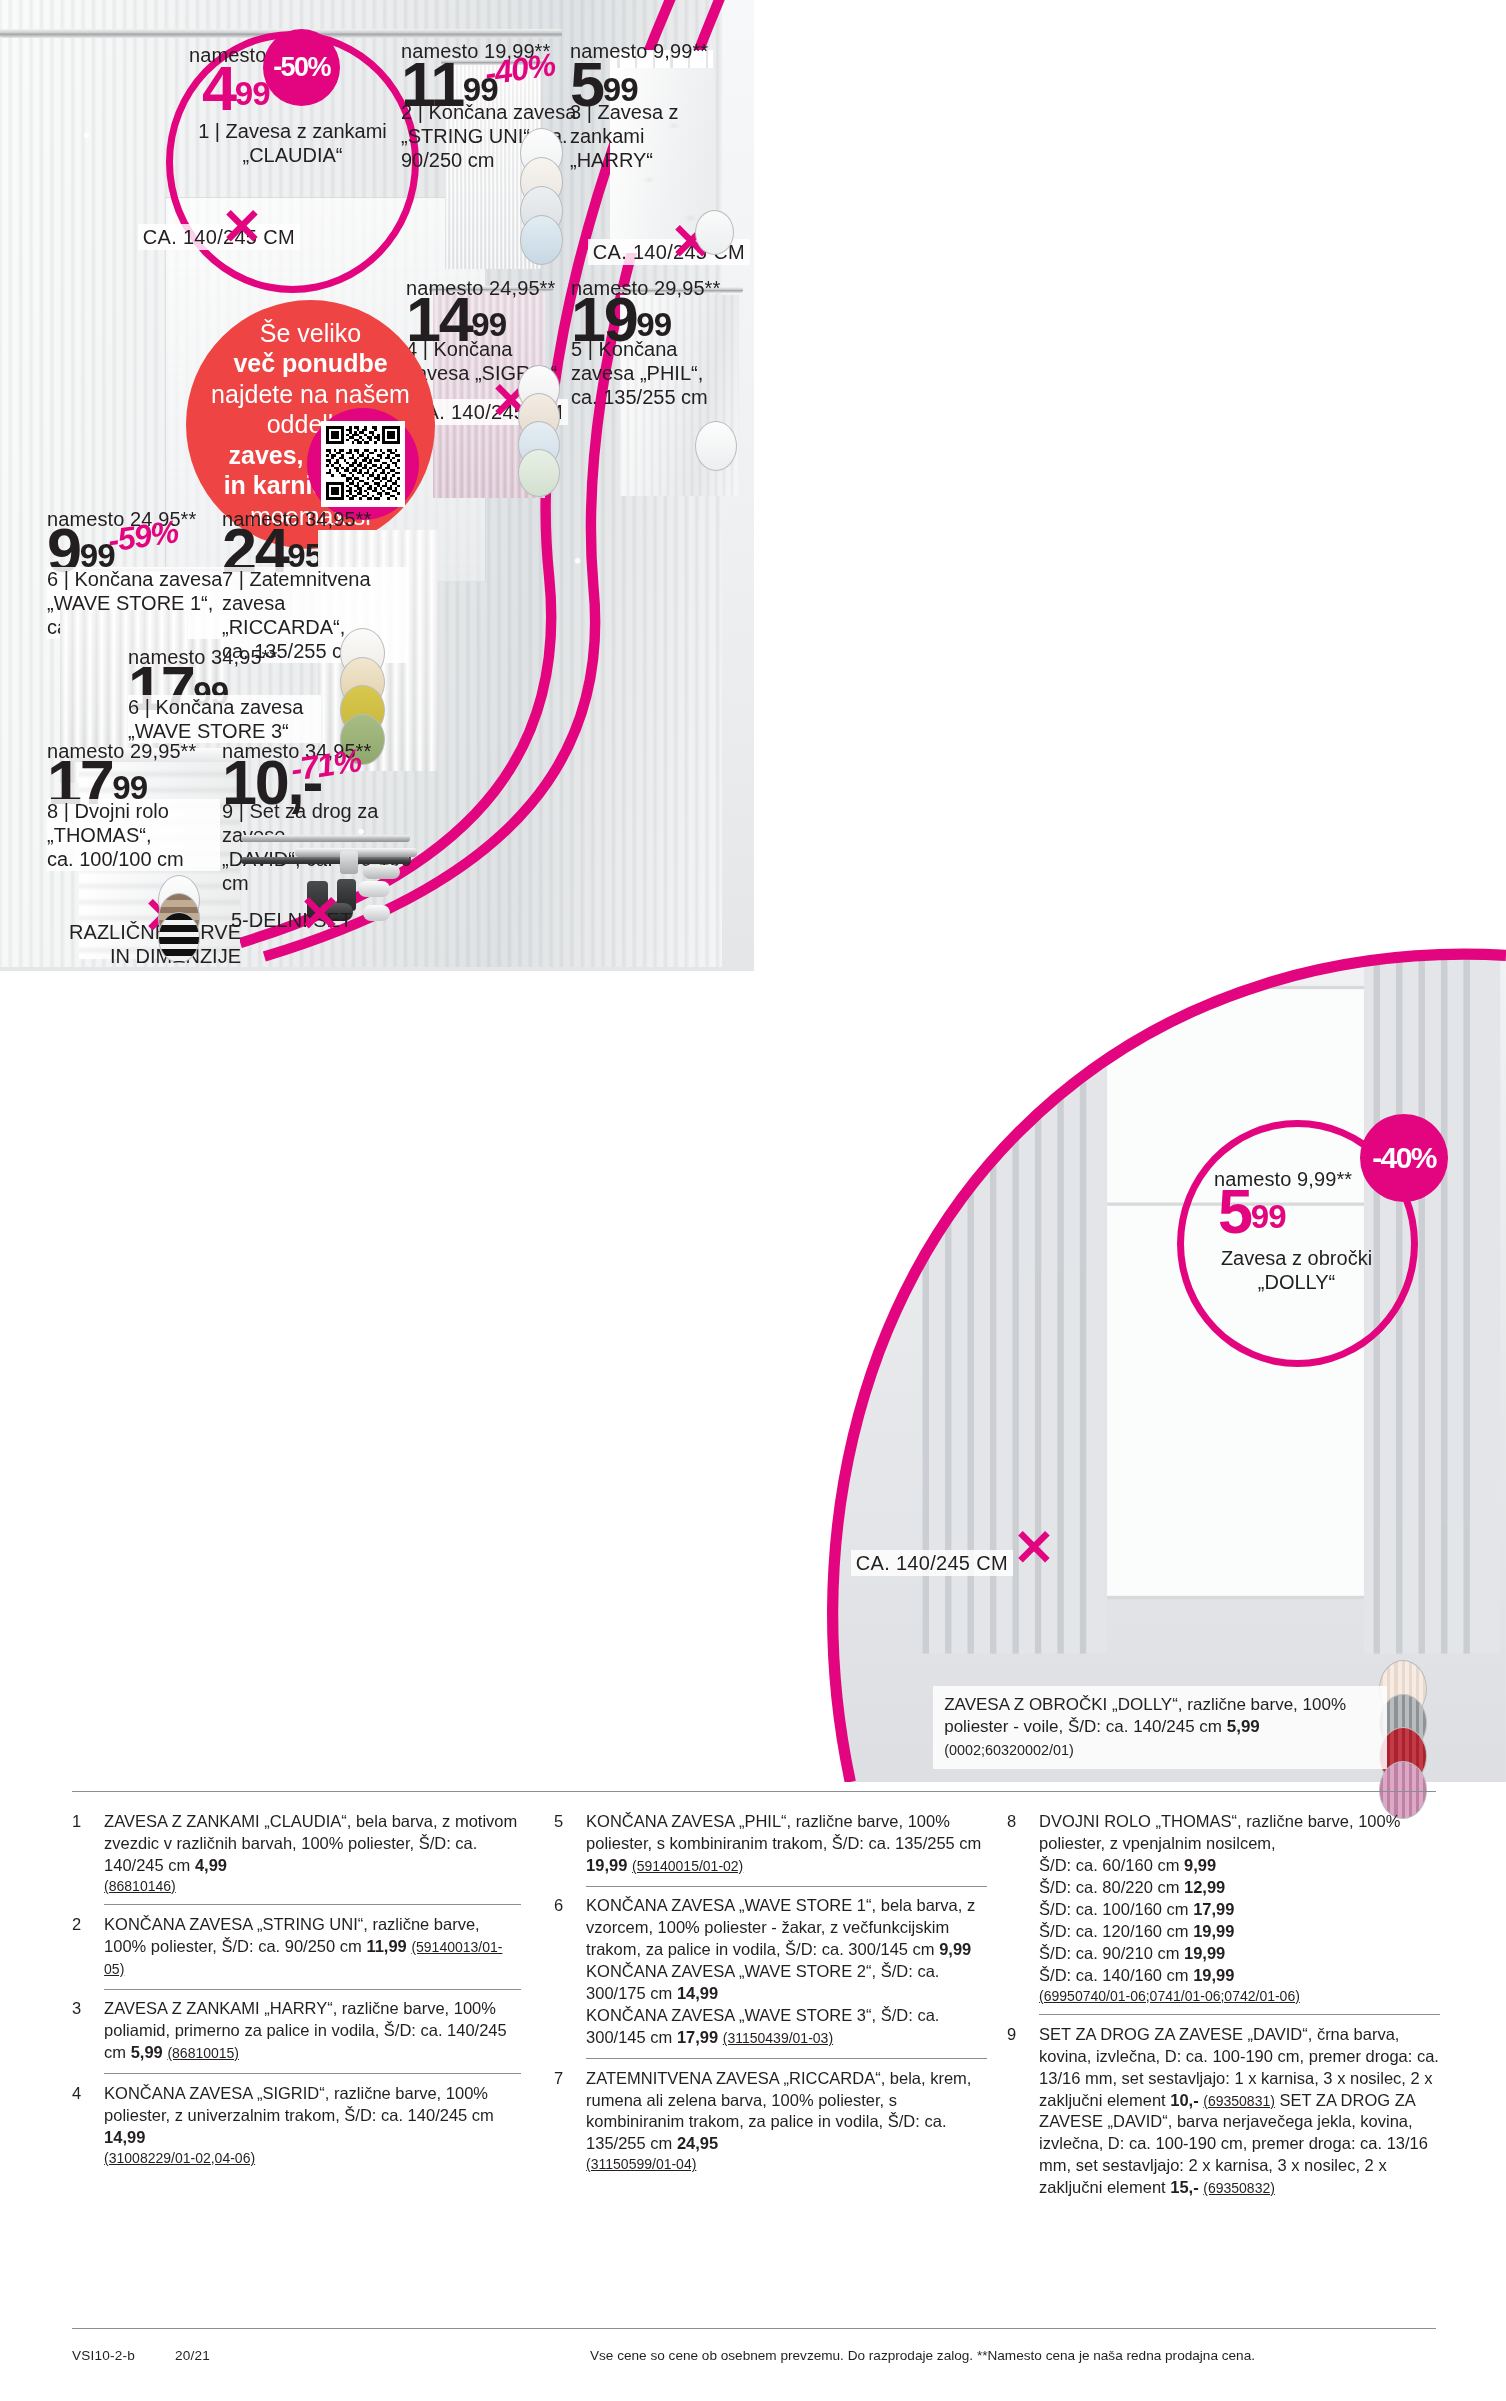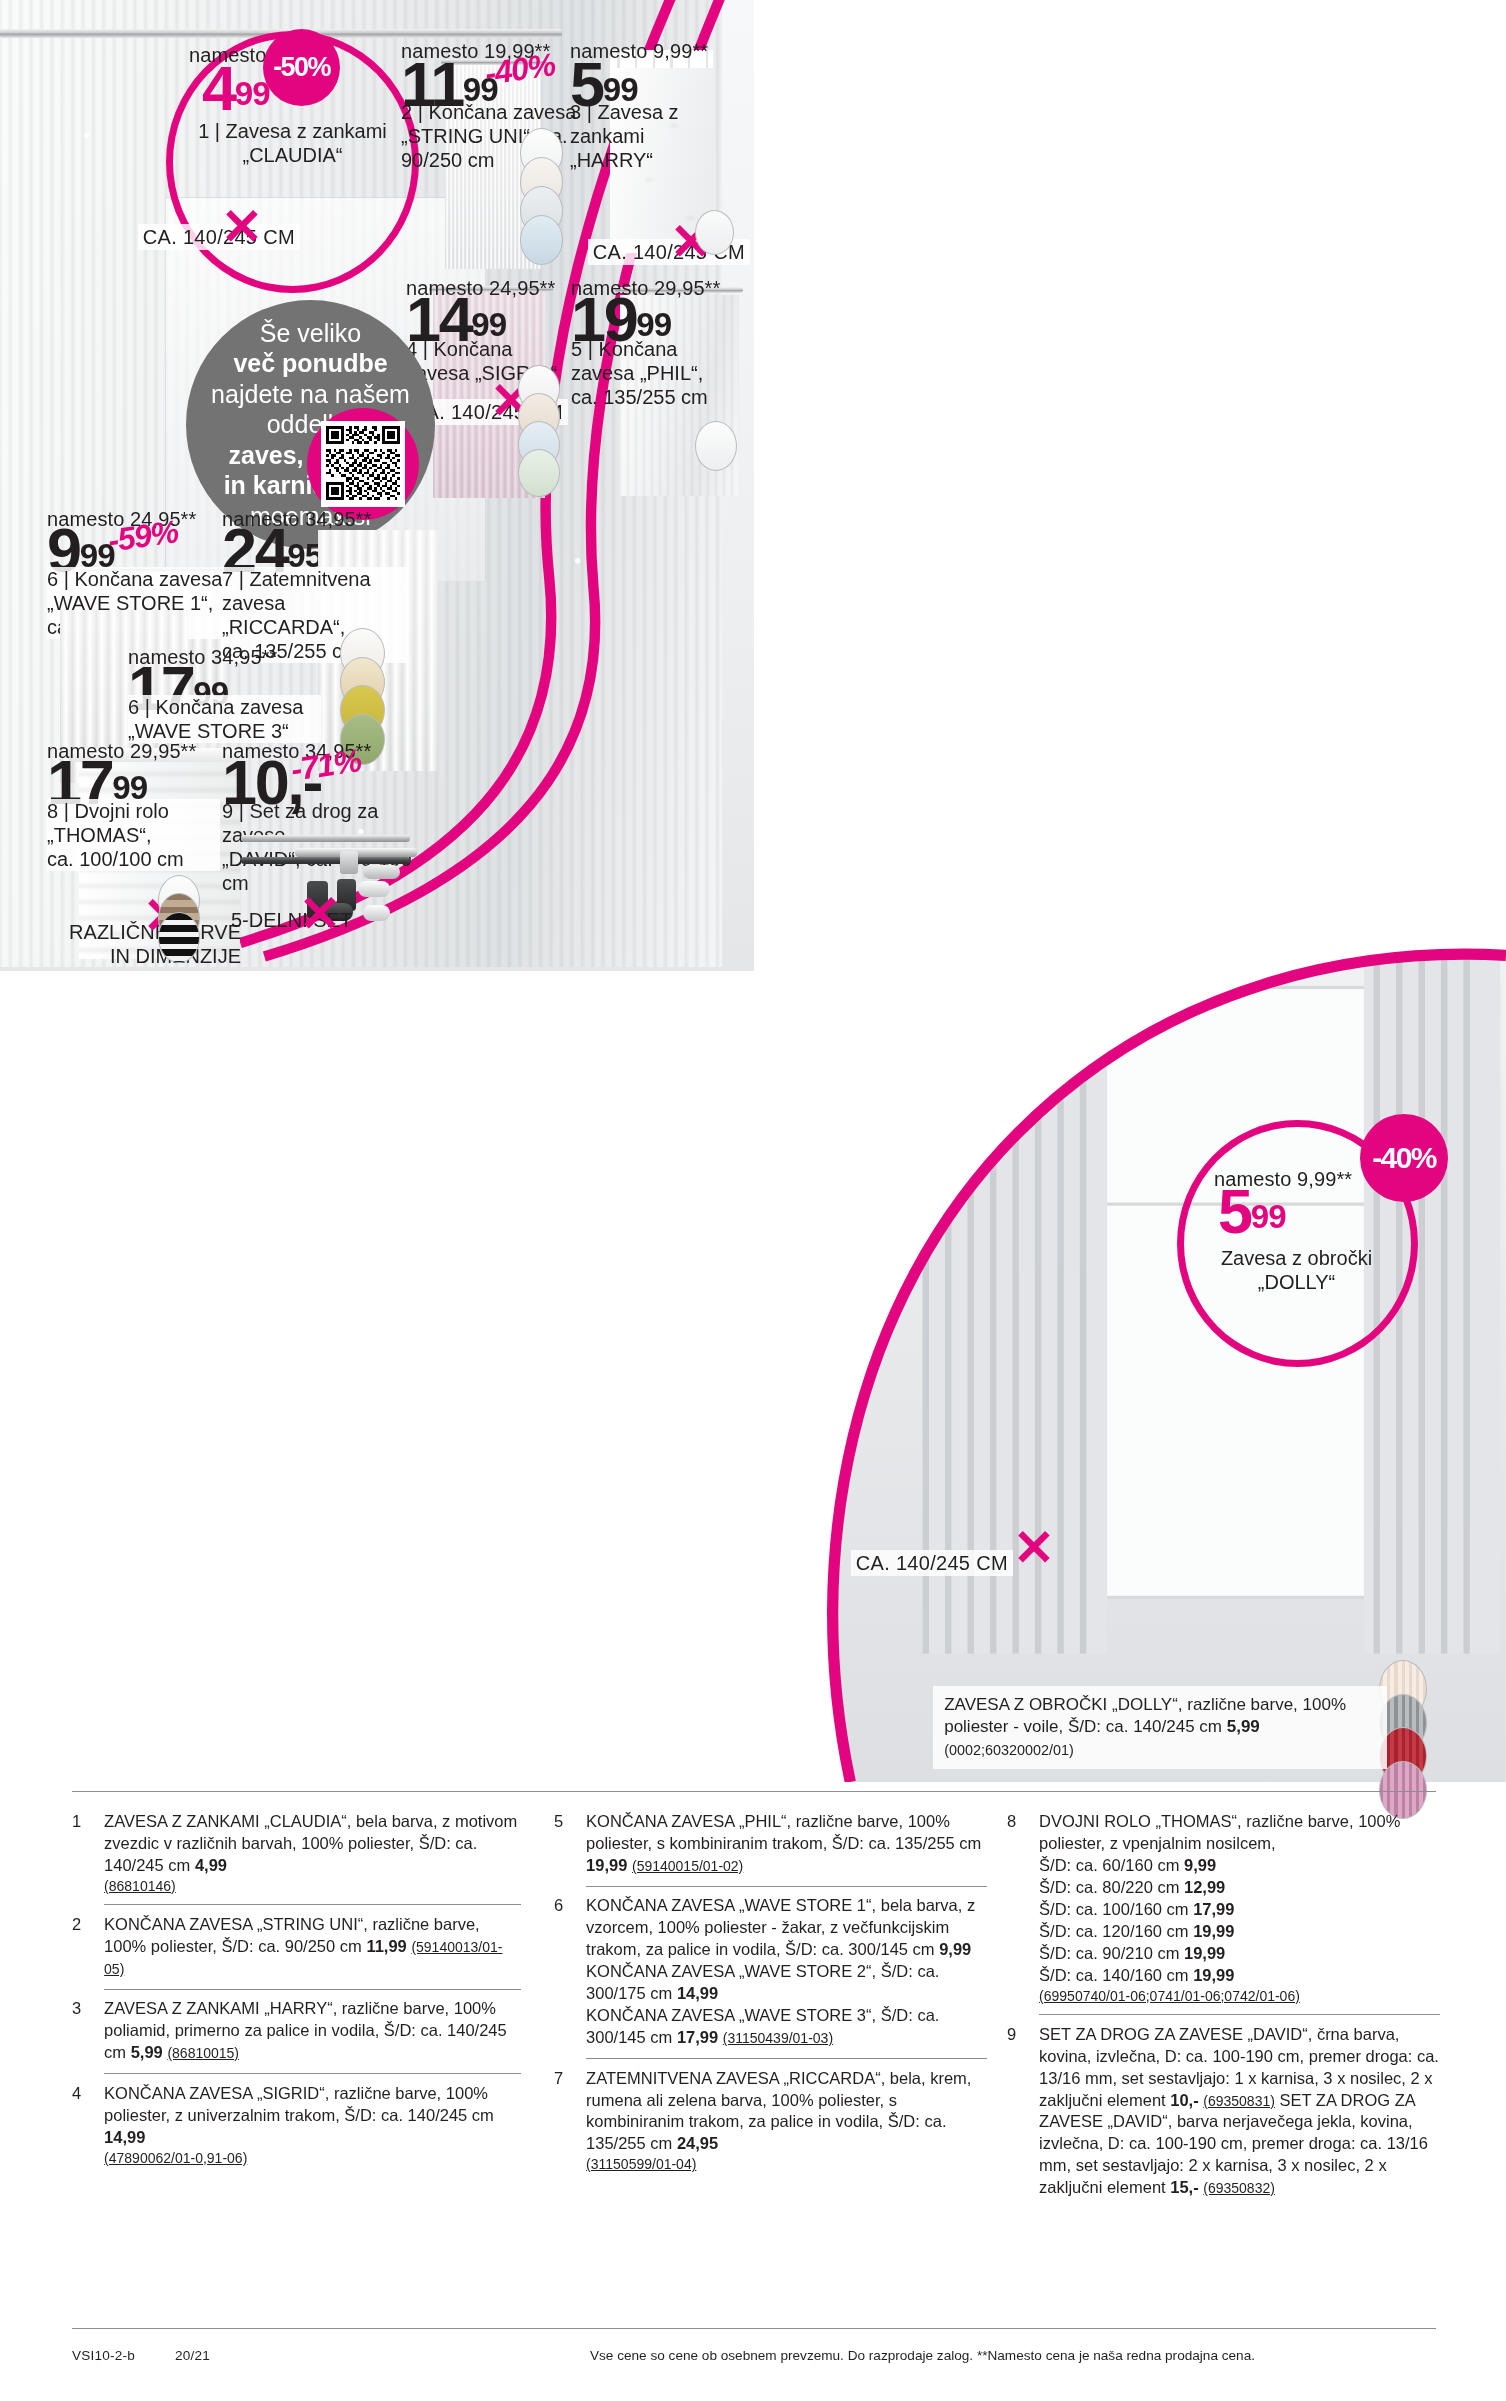--- a/index.html
+++ b/index.html
@@ -105,21 +105,21 @@
 
   
   .xmark { color: #e2057f; font-weight: 700; font-size: 50px; line-height: 1; }
 
   
   .swatch { border-radius: 50%; border: 1.2px solid #b9bbbd; }
 
   
   .greencircle {
     border-radius: 50%;
-    background: #737373;
+    background: #ef4444;
     color: #fff;
     display: flex; align-items: center; justify-content: center;
     text-align: center;
     font-size: 25px; line-height: 1.22;
     padding: 22.5px;
   }
   .greencircle b { font-weight: 700; }
 
   
   .qrwrap { border-radius: 50%; background: #e2057f; display:flex; align-items:center; justify-content:center; }
@@ -607,21 +607,21 @@
     <div class="num" style="width:14.4px;">3</div>
     <div style="flex:1;">
       <span>ZAVESA Z ZANKAMI „HARRY“, različne barve, 100% poliamid, primerno za palice in vodila, Š/D: ca. 140/245 cm </span><b>5,99</b> <span class="code">(86810015)</span>
     </div>
   </div>
   <div class="rule" style="margin-left:32px;"></div>
   <div style="display:flex;gap:17.7px;">
     <div class="num" style="width:14.4px;">4</div>
     <div style="flex:1;">
       <span>KONČANA ZAVESA „SIGRID“, različne barve, 100% poliester, z univerzalnim trakom, Š/D: ca. 140/245 cm </span><b>14,99</b>
-      <div class="code">(47890062/01-0,91-06)</div>
+      <div class="code">(31008229/01-02,04-06)</div>
     </div>
   </div>
 </div>
 
 <div class="abs legend" style="left:554px;top:1811px;width:433px;">
   <div style="display:flex;gap:17.7px;">
     <div class="num" style="width:14.4px;">5</div>
     <div style="flex:1;">
       <span>KONČANA ZAVESA „PHIL“, različne barve, 100% poliester, s kombiniranim trakom, Š/D: ca. 135/255 cm </span><b>19,99</b> <span class="code">(59140015/01-02)</span>
     </div>

